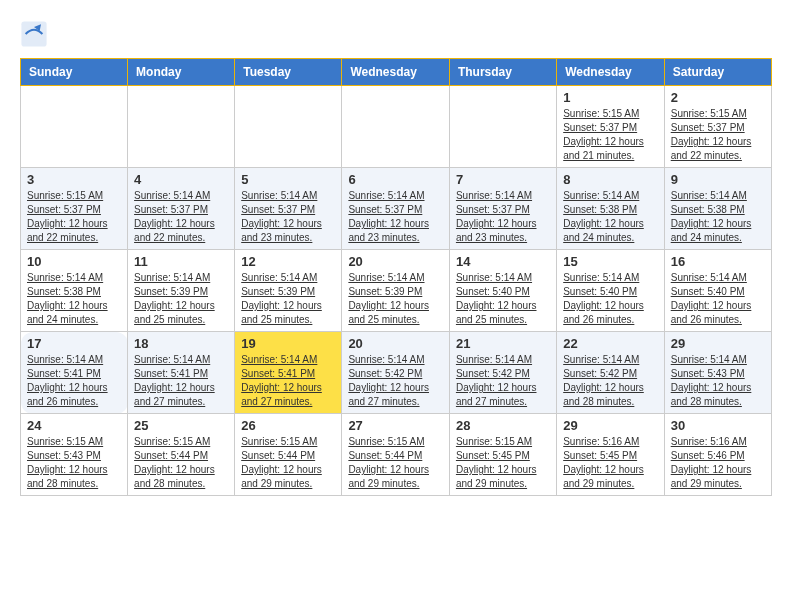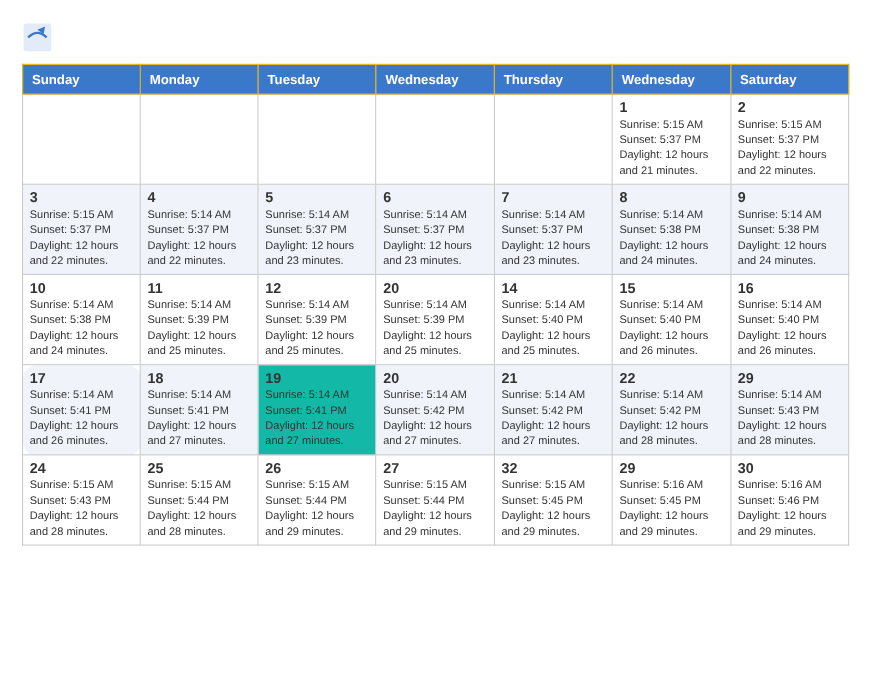--- a/index.html
+++ b/index.html
@@ -76,20 +76,21 @@
       font-size: 13px;
       font-weight: bold;
       color: #333;
       display: block;
       margin-bottom: 2px;
     }
     .day-info {
       font-size: 10px;
       color: #333;
       line-height: 1.4;
+      text-decoration: underline;
     }
     .empty-cell {
       background: #fff !important;
     }
   </style>
 </head>
 <body>
 
 <div class="header">
   <div class="logo">
@@ -255,21 +256,21 @@
 Daylight: 12 hours
 and 26 minutes.</div>
         </td>
         <td style="background: rgb(240, 244, 250);">
           <span class="day-number">18</span>
           <div class="day-info" style="white-space: pre-line;">Sunrise: 5:14 AM
 Sunset: 5:41 PM
 Daylight: 12 hours
 and 27 minutes.</div>
         </td>
-        <td style="background: #14b8a6;">
+        <td style="background: #fde047;">
           <span class="day-number">19</span>
           <div class="day-info" style="white-space: pre-line;">Sunrise: 5:14 AM
 Sunset: 5:41 PM
 Daylight: 12 hours
 and 27 minutes.</div>
         </td>
         <td style="background: rgb(240, 244, 250); margin-top: 45px;">
           <span class="day-number">20</span>
           <div class="day-info" style="white-space: pre-line;">Sunrise: 5:14 AM
 Sunset: 5:42 PM
@@ -321,21 +322,21 @@
 and 29 minutes.</div>
         </td>
         <td>
           <span class="day-number">27</span>
           <div class="day-info" style="white-space: pre-line;">Sunrise: 5:15 AM
 Sunset: 5:44 PM
 Daylight: 12 hours
 and 29 minutes.</div>
         </td>
         <td>
-          <span class="day-number">32</span>
+          <span class="day-number">28</span>
           <div class="day-info" style="white-space: pre-line;">Sunrise: 5:15 AM
 Sunset: 5:45 PM
 Daylight: 12 hours
 and 29 minutes.</div>
         </td>
         <td>
           <span class="day-number">29</span>
           <div class="day-info" style="white-space: pre-line;">Sunrise: 5:16 AM
 Sunset: 5:45 PM
 Daylight: 12 hours

